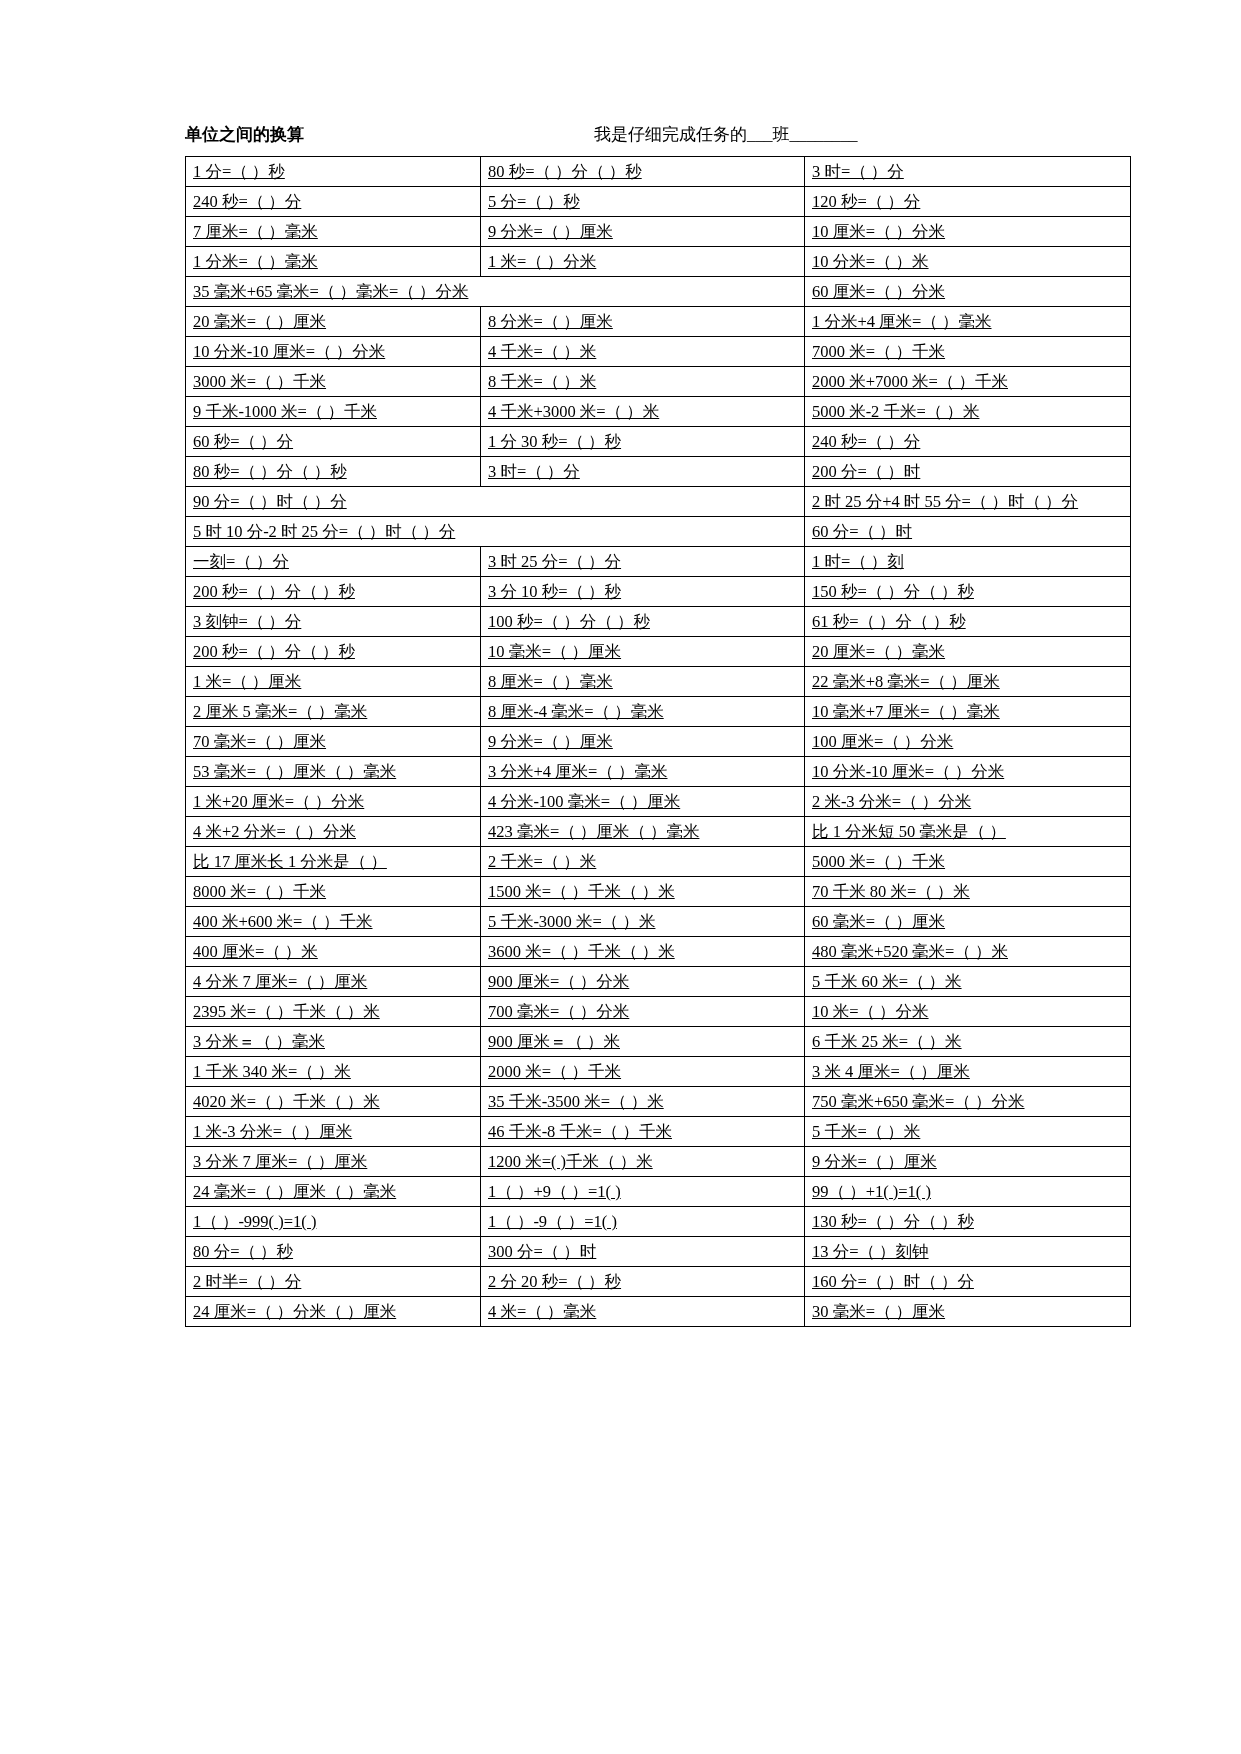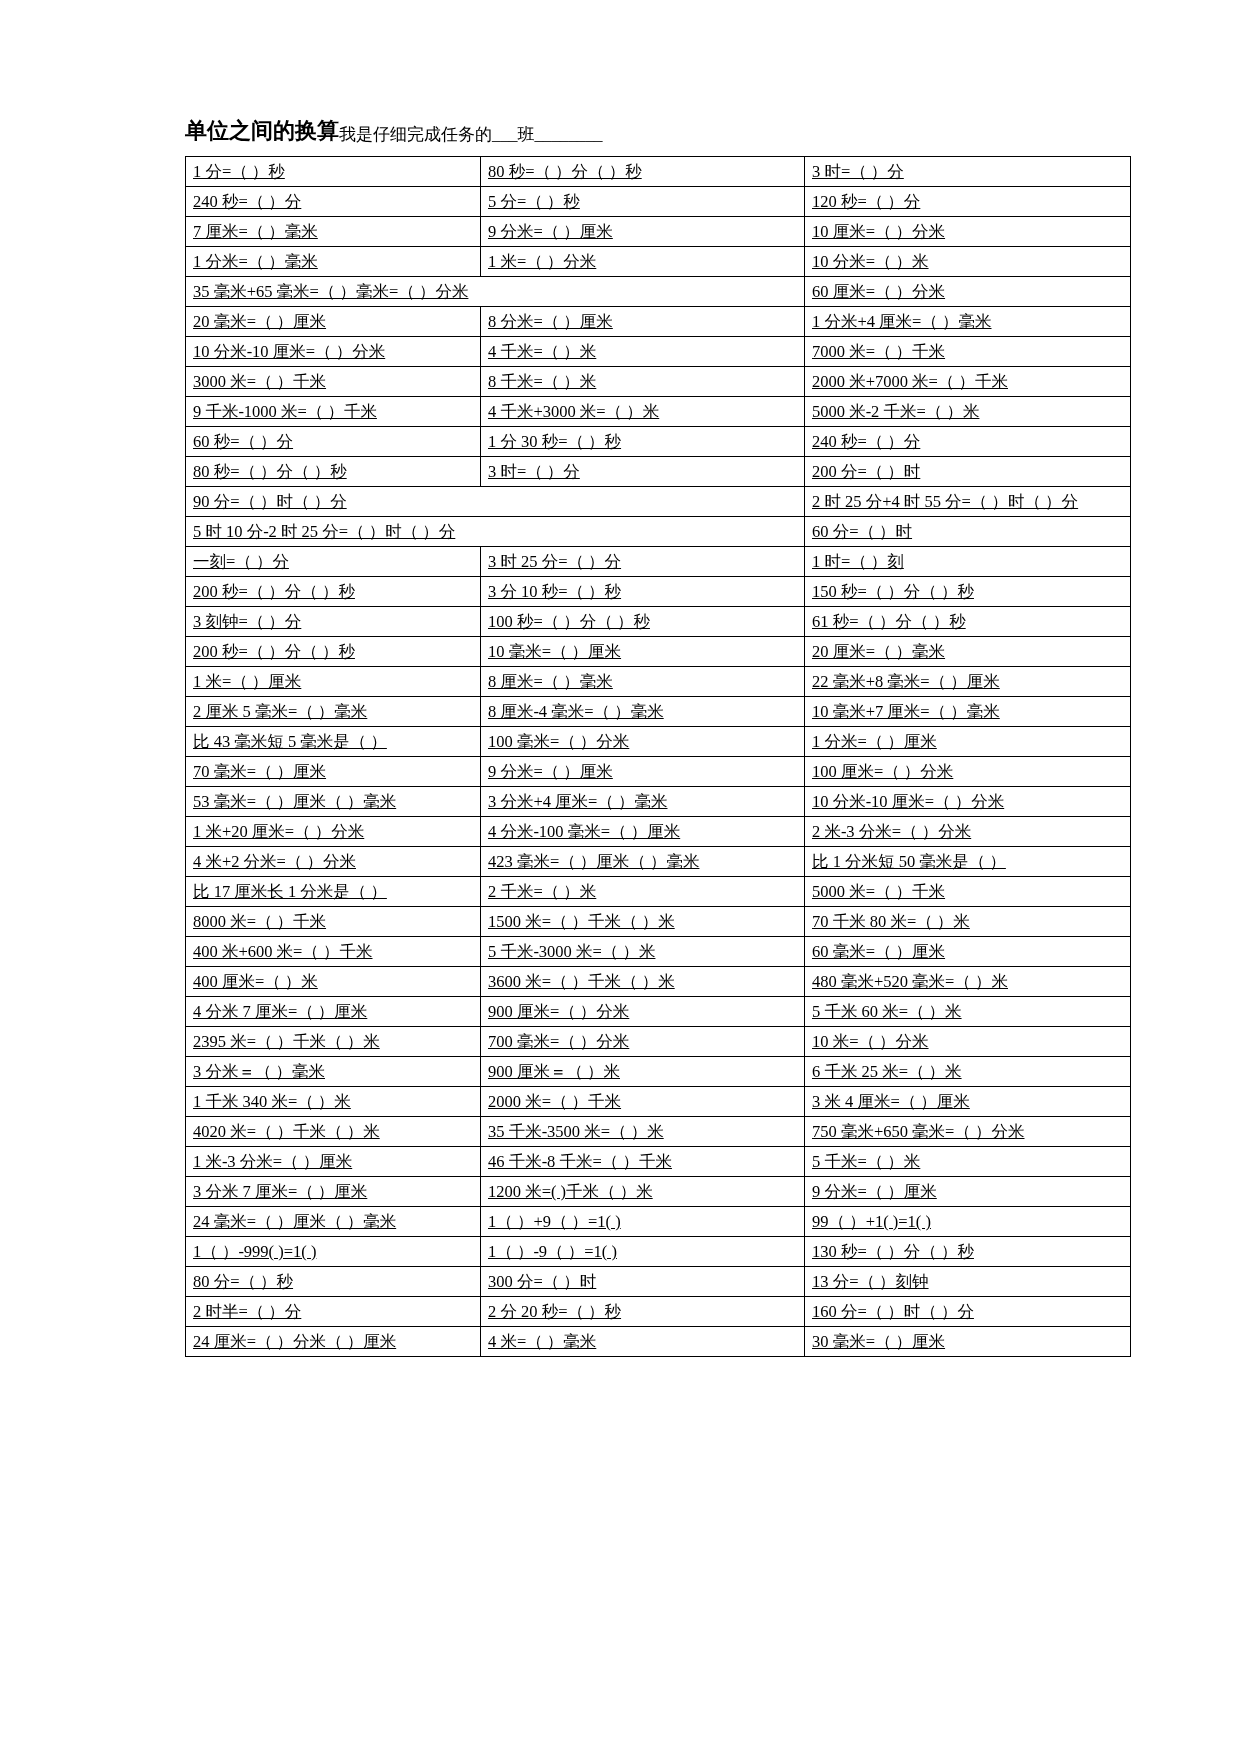--- a/index.html
+++ b/index.html
@@ -22,25 +22,26 @@
   }
   .header {
     display: flex;
     align-items: flex-end;
     font-size: 17px;
     margin-bottom: 10px;
     height: 26px;
   }
   .header-title {
     font-weight: bold;
-    font-size: 22px;
+    font-size: 17px;
     white-space: nowrap;
     text-align: right;
   }
   .header-right {
+    margin-left: 290px;
     font-size: 17px;
     white-space: nowrap;
   }
   table.sheet {
     border-collapse: collapse;
     width: 906px;
     table-layout: fixed;
     text-decoration: underline;
   }
   table.sheet td {
@@ -156,25 +157,20 @@
           <td class="c0">1 米=（        ）厘米</td>
           <td class="c1">8 厘米=（         ）毫米</td>
           <td class="c2">22 毫米+8 毫米=（       ）厘米</td>
         </tr>
         <tr>
           <td class="c0">2 厘米 5 毫米=（         ）毫米</td>
           <td class="c1">8 厘米-4 毫米=（         ）毫米</td>
           <td class="c2">10 毫米+7 厘米=（       ）毫米</td>
         </tr>
         <tr>
-          <td class="c0">比 43 毫米短 5 毫米是（       ）</td>
-          <td class="c1">100 毫米=（         ）分米</td>
-          <td class="c2">1 分米=（         ）厘米</td>
-        </tr>
-        <tr>
           <td class="c0">70 毫米=（        ）厘米</td>
           <td class="c1">9 分米=（          ）厘米</td>
           <td class="c2">100 厘米=（        ）分米</td>
         </tr>
         <tr>
           <td class="c0">53 毫米=（    ）厘米（    ）毫米</td>
           <td class="c1">3 分米+4 厘米=（        ）毫米</td>
           <td class="c2">10 分米-10 厘米=（      ）分米</td>
         </tr>
         <tr>

